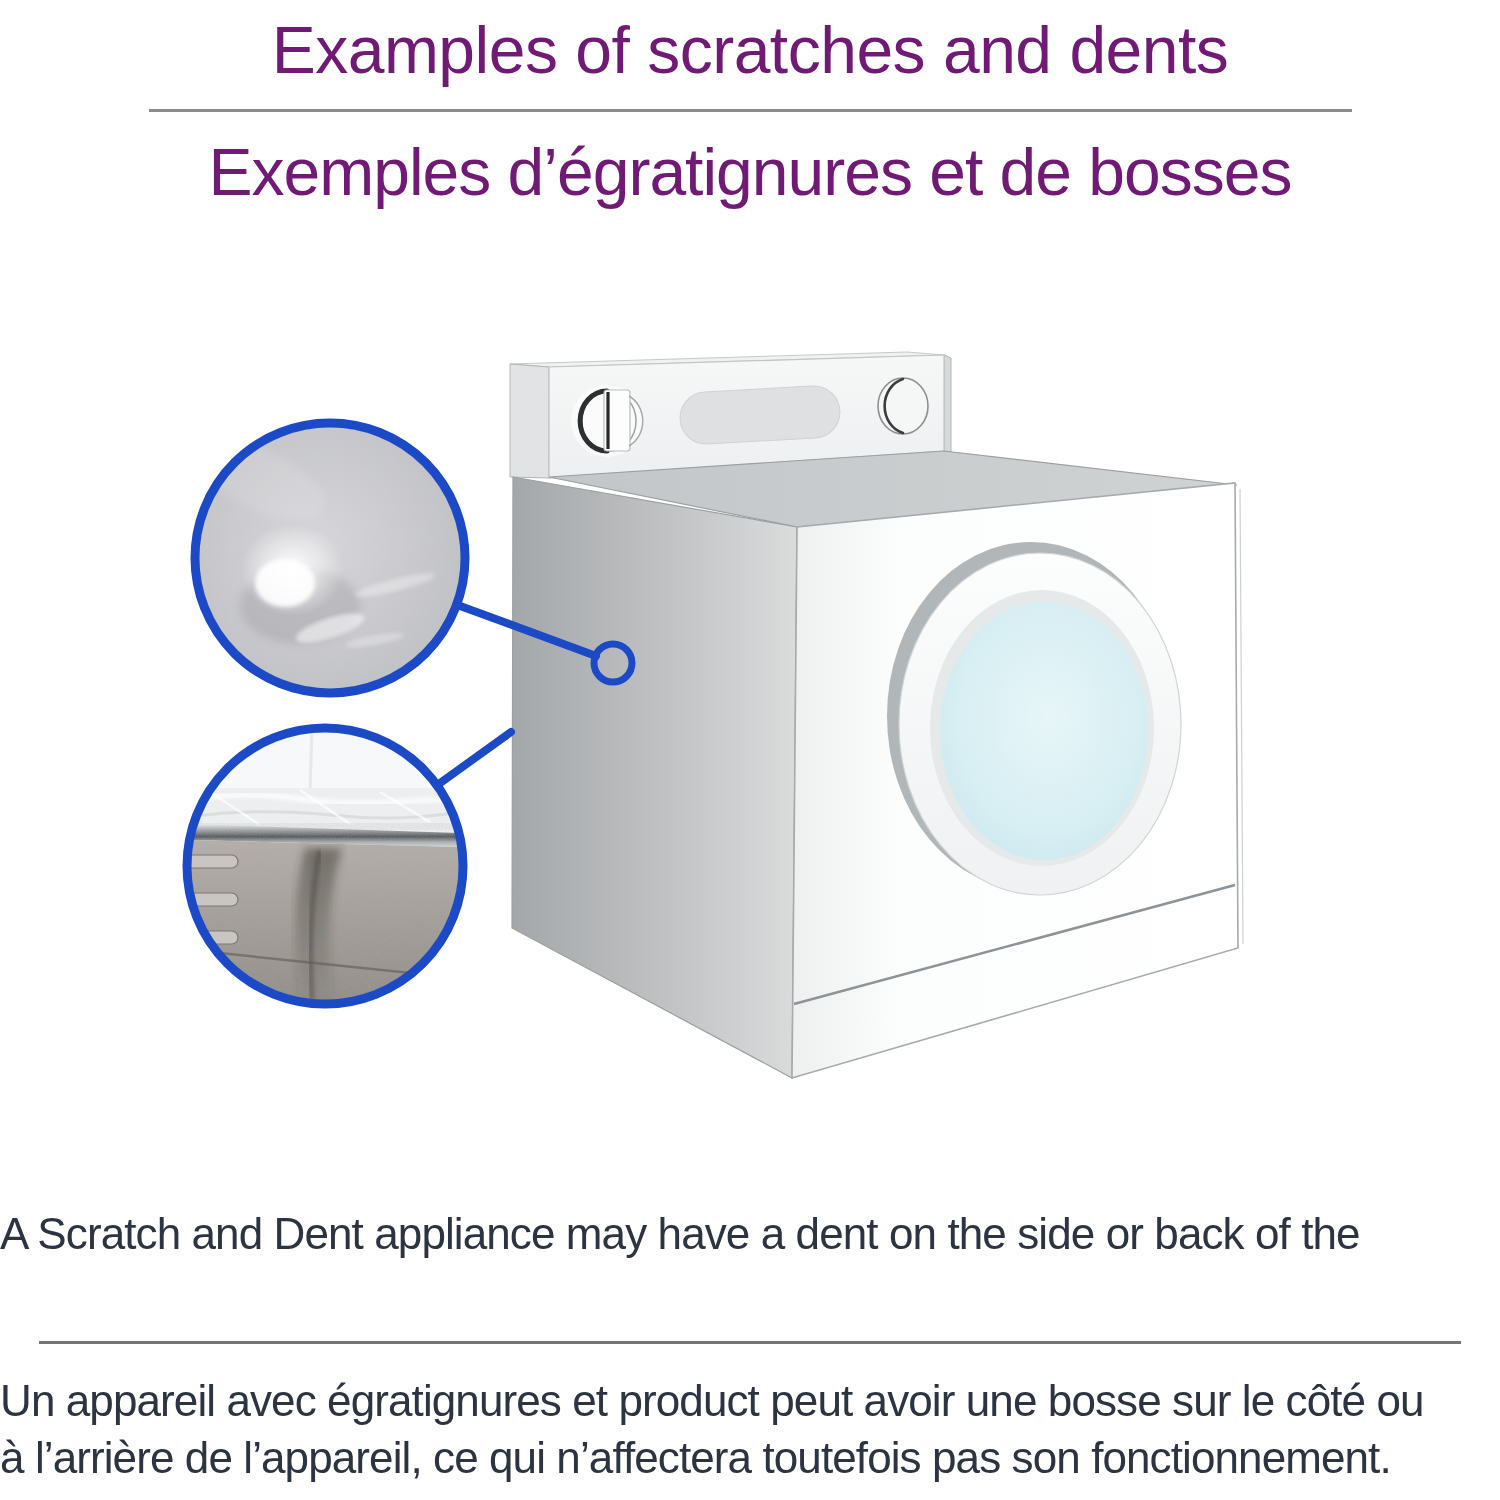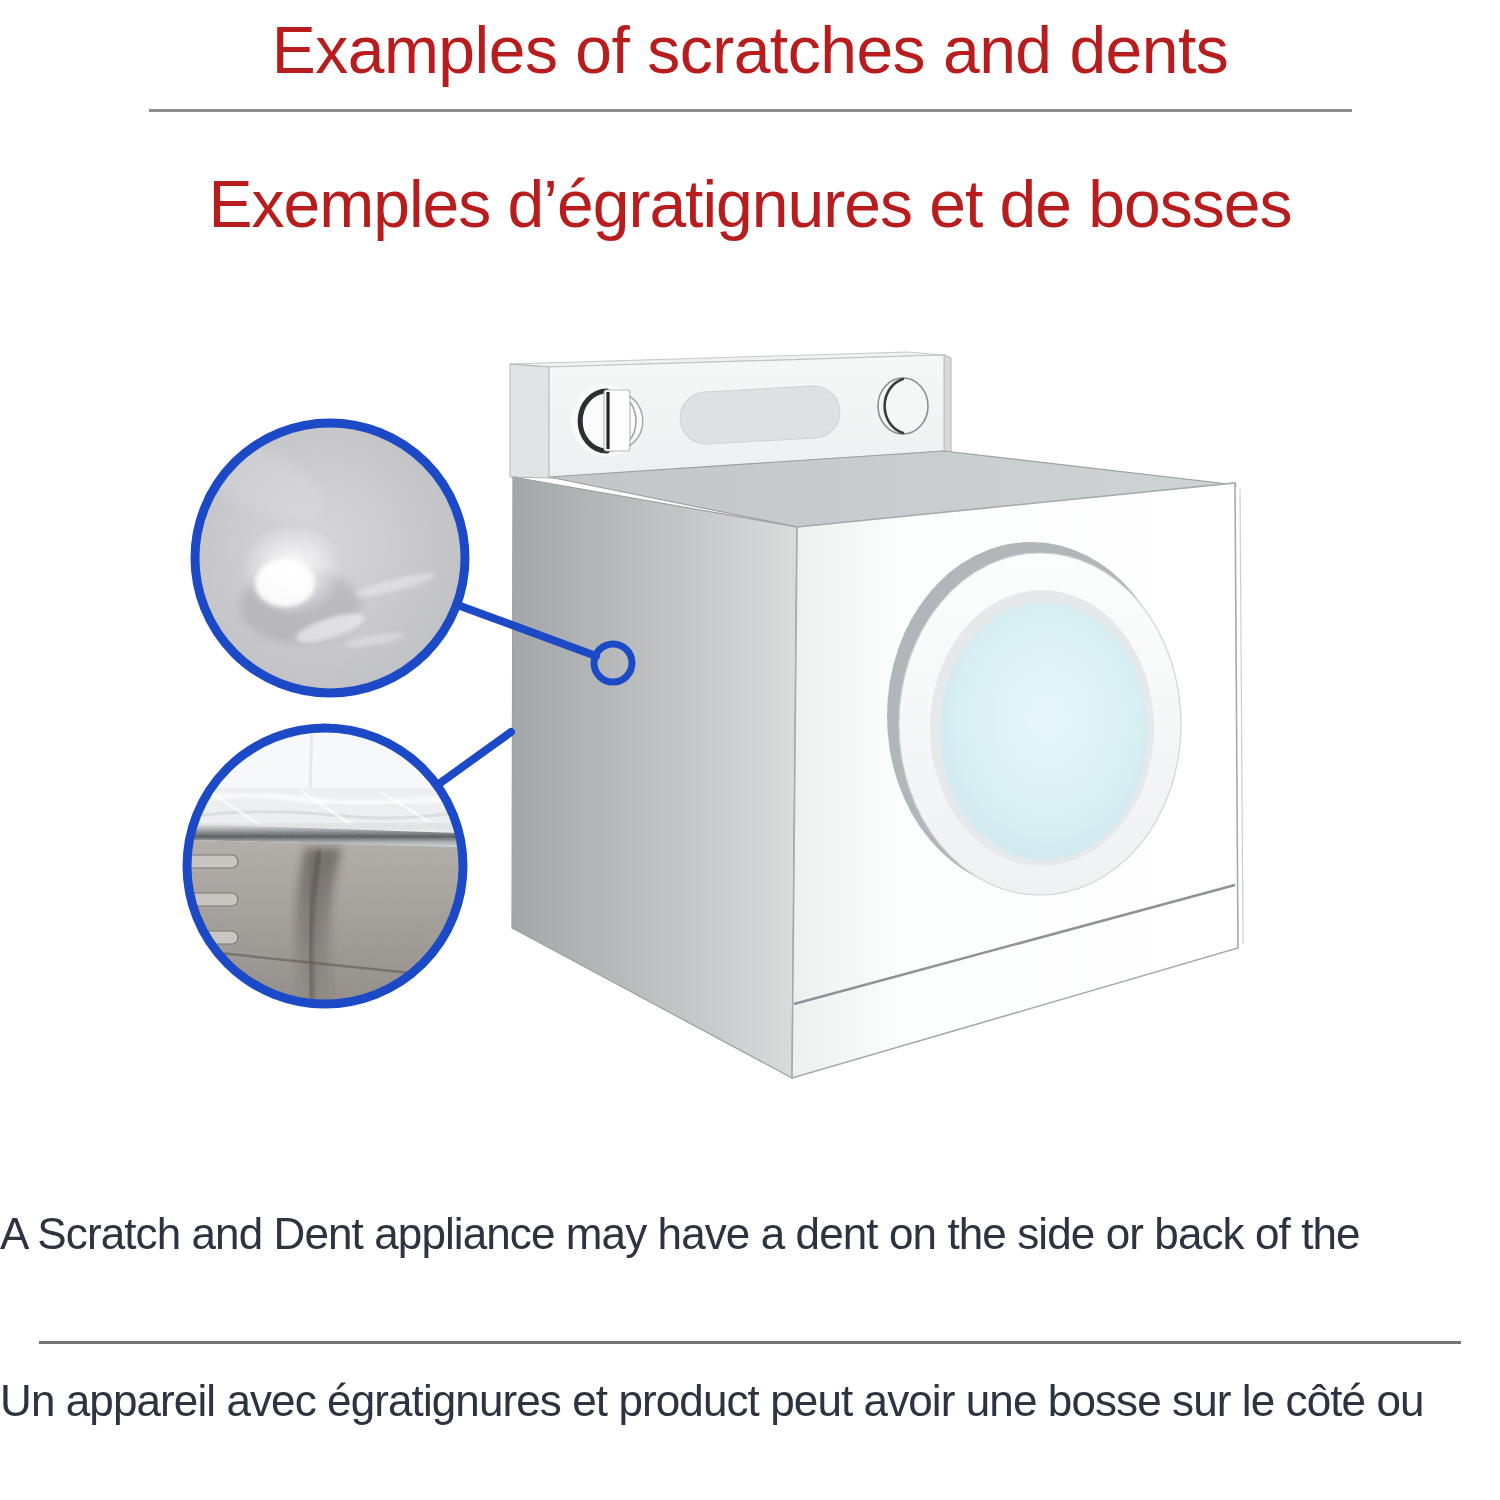--- a/index.html
+++ b/index.html
@@ -1,20 +1,20 @@
 <!DOCTYPE html>
 <html><head>
 <meta charset="utf-8">
 <style>
   html,body{margin:0;padding:0;background:#ffffff;}
   #page{position:relative;width:1500px;height:1500px;background:#ffffff;overflow:hidden;
         font-family:"Liberation Sans","DejaVu Sans",sans-serif;color:#2b3440;}
   .title{position:absolute;left:0;width:1500px;text-align:center;font-size:66px;line-height:72px;
-         font-weight:400;letter-spacing:-0.5px;color:#b91c1c;}
-  #title-fr{letter-spacing:-1px;margin-top:32px;}
+         font-weight:400;letter-spacing:-0.5px;color:#701a75;}
+  #title-fr{letter-spacing:-1px;}
   .rule{position:absolute;background:#8a8a8a;}
   #rule-top{left:149px;top:109px;width:1203px;height:3px;background:#8c8c8c;}
   #rule-bottom{left:39px;top:1341px;width:1422px;height:3px;background:#757575;}
   .body-line{position:absolute;left:0;width:1224px;text-align:center;font-size:44px;line-height:57px;
              letter-spacing:-0.9px;white-space:nowrap;color:#2b3440;}
   #illustration{position:absolute;left:0;top:0;width:1500px;height:1500px;}
 </style>
 </head>
 <body>
 
@@ -190,14 +190,15 @@
       </g>
       <circle cx="325" cy="866" r="138" fill="none" stroke="#1c4ac6" stroke-width="9"></circle>
     </g>
   </svg>
 
   <div class="body-line" style="top:1205px">A Scratch and Dent appliance may have a dent on the side or back of the</div>
 
   <div class="rule" id="rule-bottom"></div>
 
   <div class="body-line" style="top:1372px">Un appareil avec égratignures et product peut avoir une bosse sur le côté ou</div>
+  <div class="body-line" style="top:1429px">à l’arrière de l’appareil, ce qui n’affectera toutefois pas son fonctionnement.</div>
 
 </div>
 
 </body></html>

